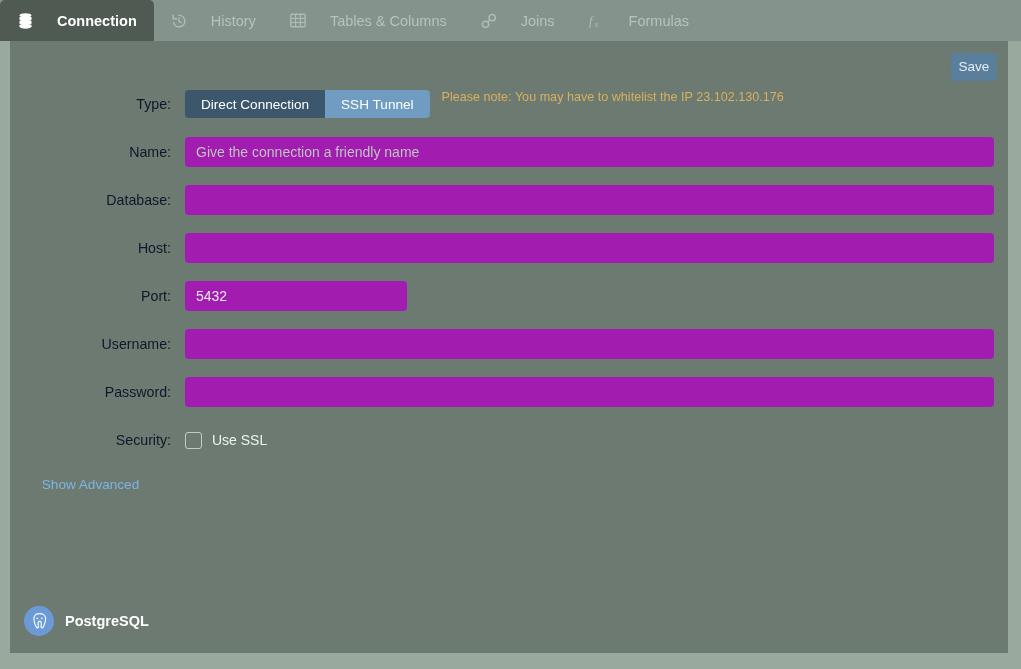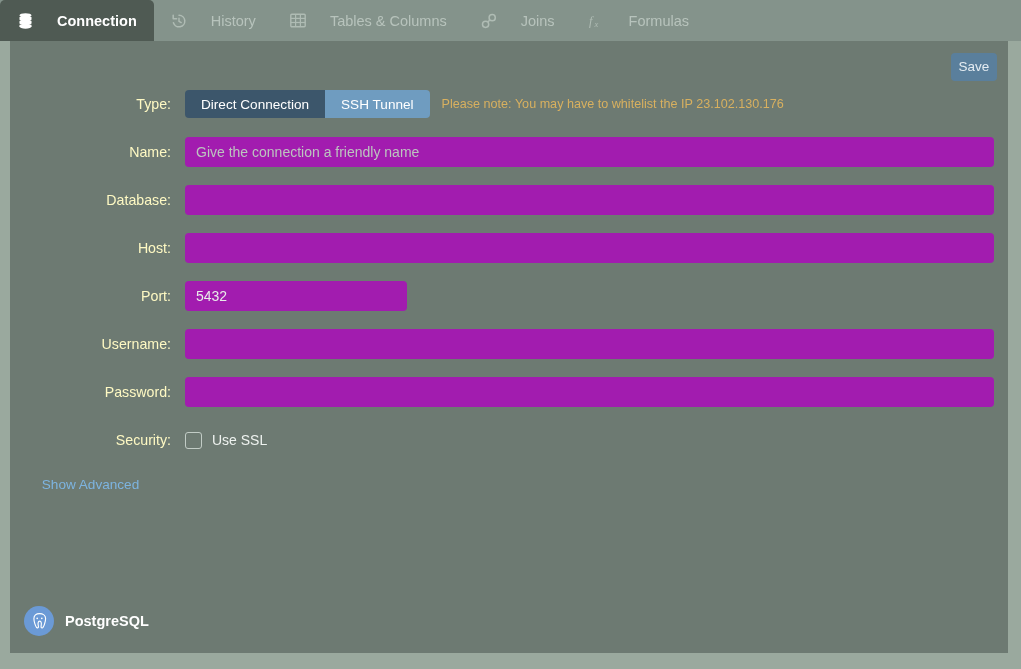--- a/index.html
+++ b/index.html
@@ -116,25 +116,25 @@
     display: flex;
     align-items: center;
     height: 48px;
     position: relative;
   }
   .row-label {
     width: 175px;
     text-align: right;
     padding-right: 14px;
     box-sizing: border-box;
-    color: #fef9c3;
+    color: #0f172a;
     font-size: 14.2px;
     white-space: nowrap;
   }
-  .row-field { position: relative; display: flex; align-items: center; }
+  .row-field { position: relative; display: flex; align-items: flex-start; }
 
   .input {
     height: 30px;
     background: #a21caf;
     border: none;
     border-radius: 4px;
     color: #e8ece9;
     font-size: 14px;
     font-family: "Liberation Sans", sans-serif;
     padding: 0 11px;

